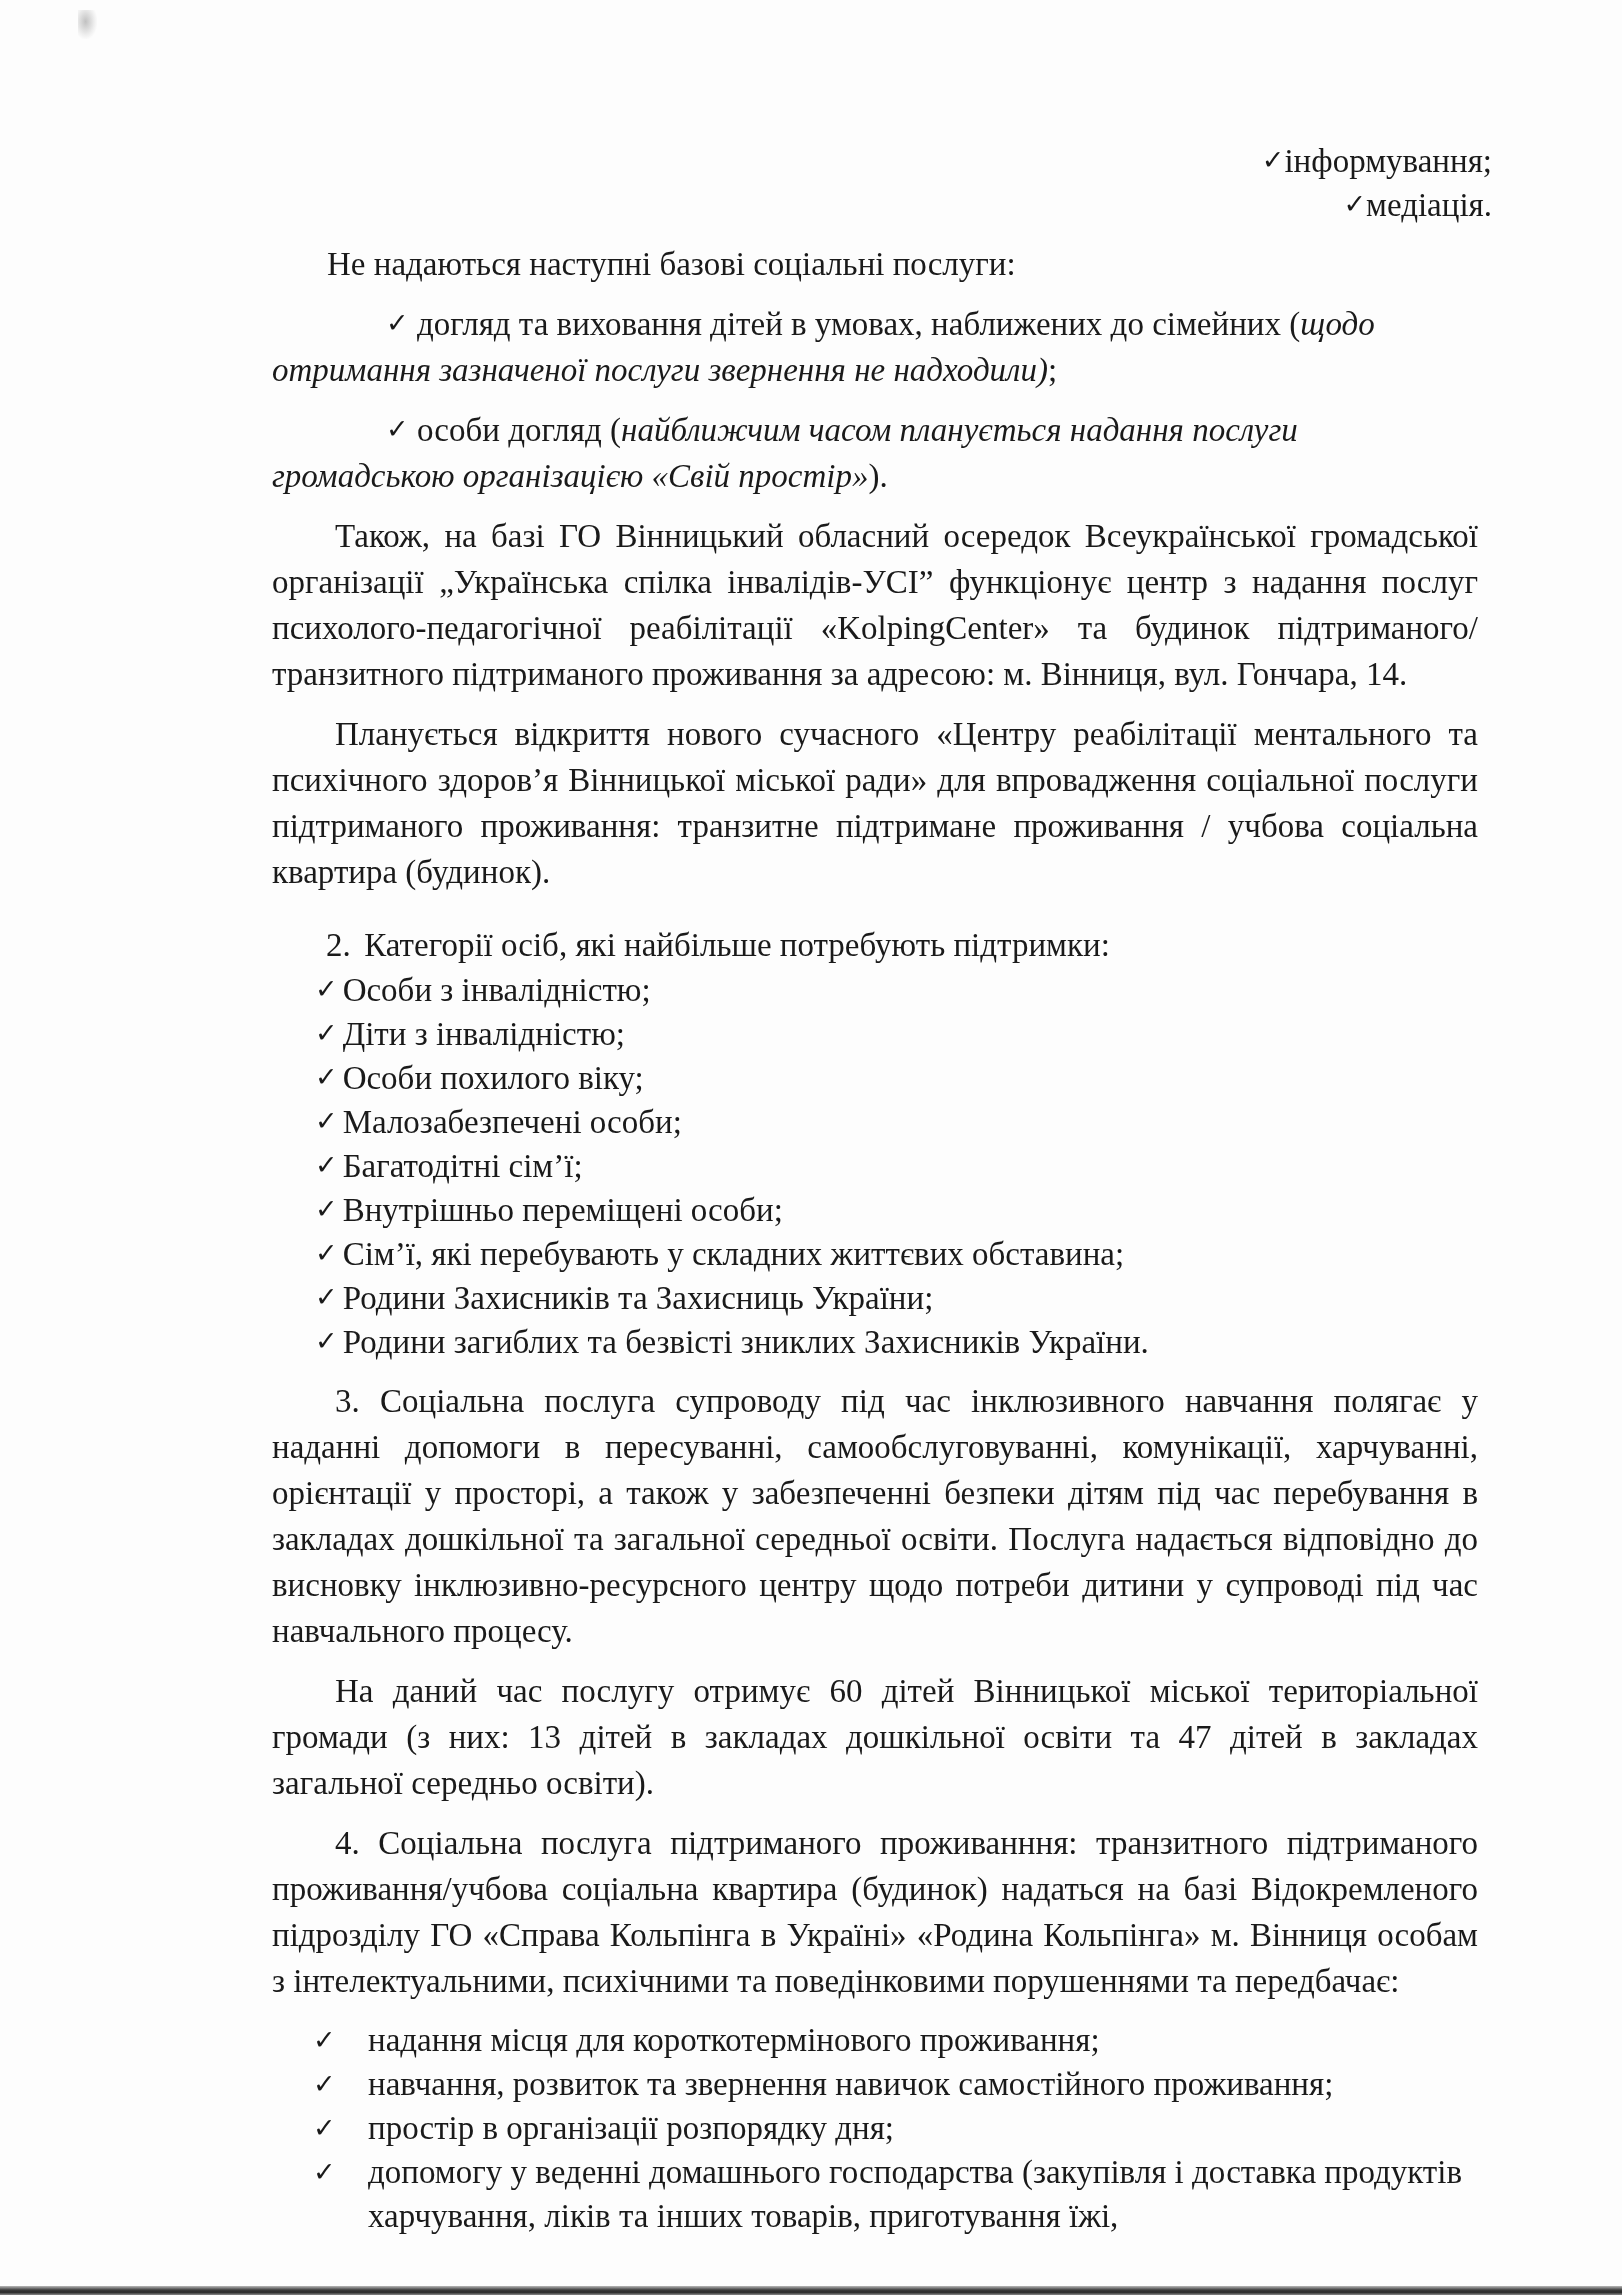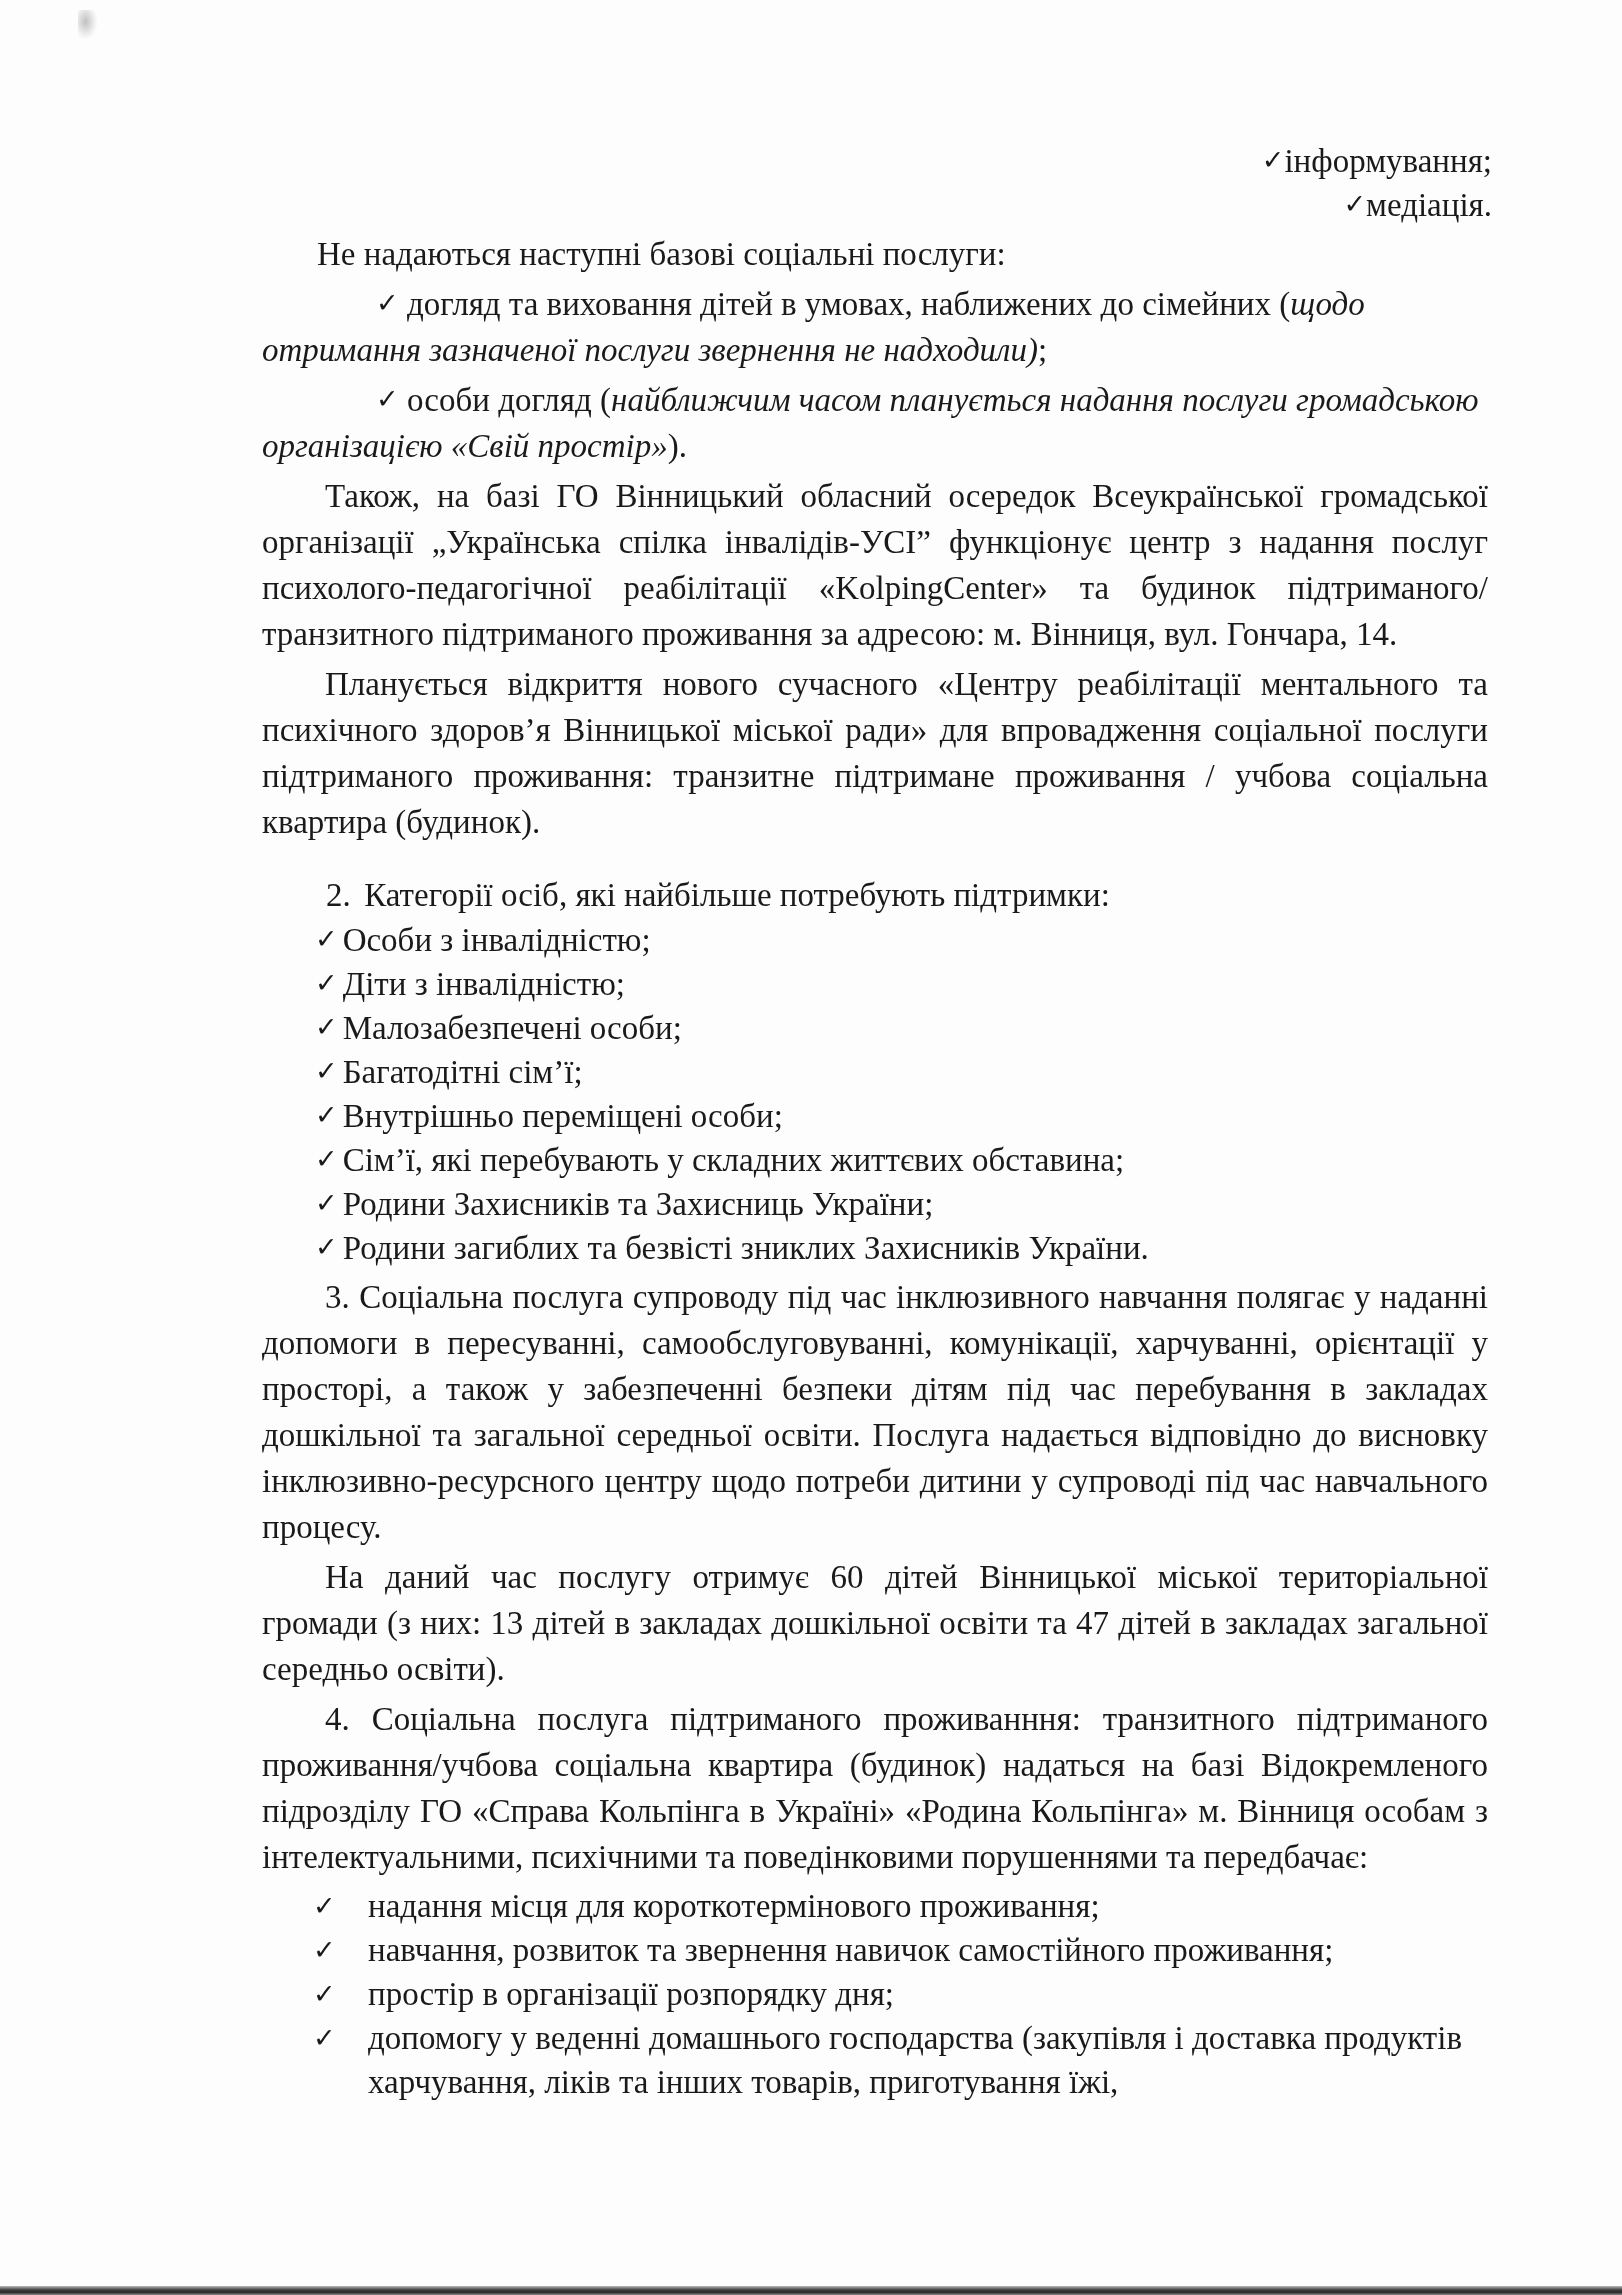--- a/index.html
+++ b/index.html
@@ -35,21 +35,21 @@
     }
     .text-col {
       position: absolute;
       left: 258px;
       top: 139px;
       width: 1234px;
       font-size: 33px;
       line-height: 46px;
     }
     .line {
-      margin: 4px;
+      margin: 14px;
       white-space: normal;
     }
     .justify {
       text-align: justify;
       text-align-last: left;
     }
     .indent { text-indent: 63px; }
     .check {
       display: inline-block;
       font-family: "DejaVu Sans", sans-serif;
@@ -120,20 +120,21 @@
     <p class="line justify indent">Також, на базі ГО Вінницький обласний осередок Всеукраїнської громадської організації „Українська спілка інвалідів-УСІ” функціонує центр з надання послуг психолого-педагогічної реабілітації «KolpingCenter» та будинок підтриманого/транзитного підтриманого проживання за адресою: м. Вінниця, вул. Гончара, 14.</p>
 
     <p class="line justify indent">Планується відкриття нового сучасного «Центру реабілітації ментального та психічного здоров’я Вінницької міської ради» для впровадження соціальної послуги підтриманого проживання: транзитне підтримане проживання / учбова соціальна квартира (будинок).</p>
 
     <div class="heading2">
       <span class="num">2.</span><span>Категорії осіб, які найбільше потребують підтримки:</span>
     </div>
     <div>
       <div class="cat-item"><span class="check">✓</span><span>Особи з інвалідністю;</span></div>
       <div class="cat-item"><span class="check">✓</span><span>Діти з інвалідністю;</span></div>
+      <div class="cat-item"><span class="check">✓</span><span>Особи похилого віку;</span></div>
       <div class="cat-item"><span class="check">✓</span><span>Малозабезпечені особи;</span></div>
       <div class="cat-item"><span class="check">✓</span><span>Багатодітні сім’ї;</span></div>
       <div class="cat-item"><span class="check">✓</span><span>Внутрішньо переміщені особи;</span></div>
       <div class="cat-item"><span class="check">✓</span><span>Сім’ї, які перебувають у складних життєвих обставина;</span></div>
       <div class="cat-item"><span class="check">✓</span><span>Родини Захисників та Захисниць України;</span></div>
       <div class="cat-item"><span class="check">✓</span><span>Родини загиблих та безвісті зниклих Захисників України.</span></div>
     </div>
 
     <p class="line justify indent">3. Соціальна послуга супроводу під час інклюзивного навчання полягає у наданні допомоги в пересуванні, самообслуговуванні, комунікації, харчуванні, орієнтації у просторі, а також у забезпеченні безпеки дітям під час перебування в закладах дошкільної та загальної середньої освіти. Послуга надається відповідно до висновку інклюзивно-ресурсного центру щодо потреби дитини у супроводі під час навчального процесу.</p>
     <p class="line justify indent">На даний час послугу отримує 60 дітей Вінницької міської територіальної громади (з них: 13 дітей в закладах дошкільної освіти та 47 дітей в закладах загальної середньо освіти).</p>

